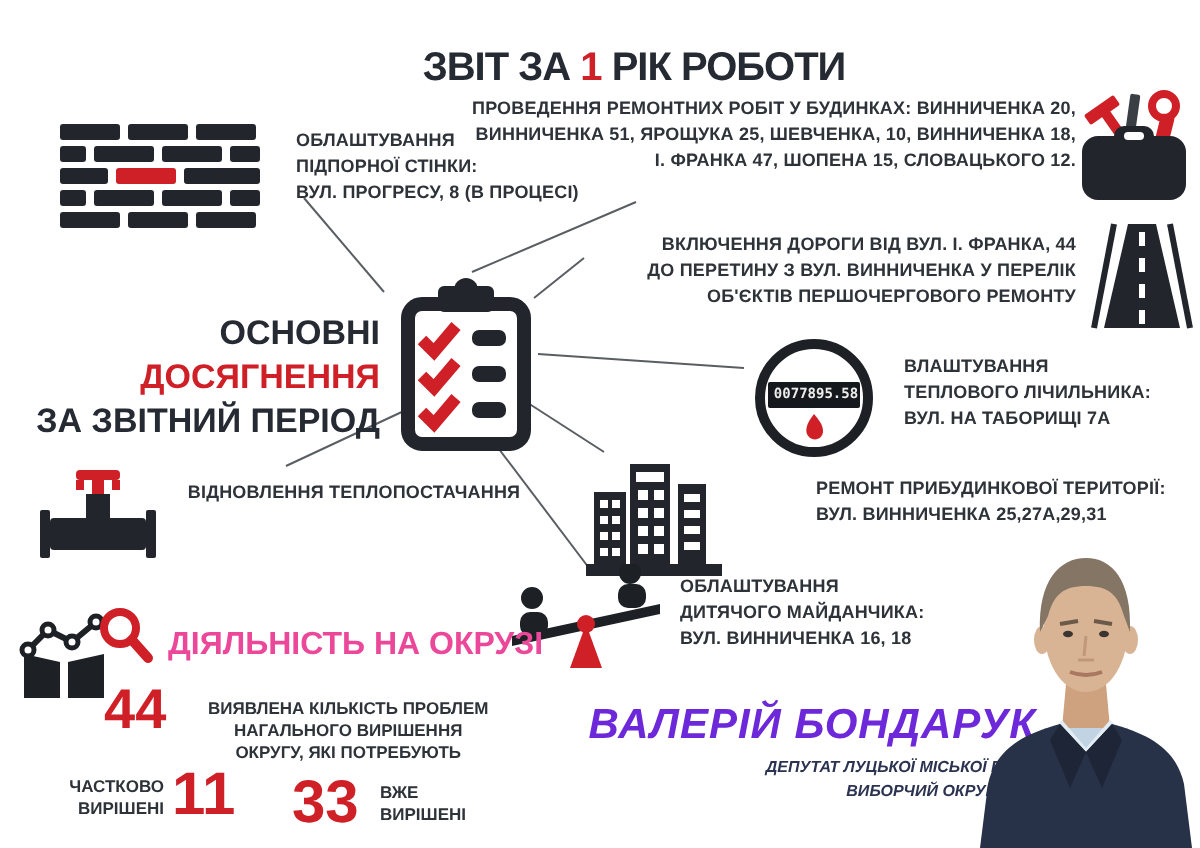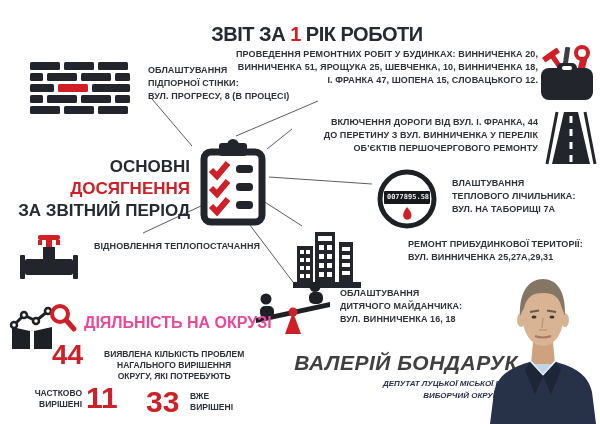--- a/index.html
+++ b/index.html
@@ -12,21 +12,21 @@
     position:absolute;top:6px;left:0;width:600px;text-align:center;
     font-size:20px;font-weight:800;color:#262b33;letter-spacing:-0.5px;margin:17px;
   }
   .red{color:#cf2027;}
   .t9{font-size:9px;font-weight:bold;color:#2e3339;line-height:13px;letter-spacing:0.1px;}
   .t9 div{white-space:nowrap;}
   .heading{font-size:17px;font-weight:800;color:#262b33;line-height:22px;text-align:right;}
   .district-heading{font-size:16px;font-weight:800;color:#ec4899;}
   .bignum{font-weight:800;color:#cf2027;line-height:1;}
   .t85{font-size:8.5px;font-weight:bold;color:#2e3339;line-height:11px;}
-  .name{font-size:21px;font-weight:800;font-style:italic;color:#404040;letter-spacing:0.5px;text-align:right;white-space:nowrap;}
+  .name{font-size:21px;font-weight:800;font-style:italic;color:#6d28d9;letter-spacing:0.5px;text-align:right;white-space:nowrap;}
   .subtitle{font-size:8px;font-weight:bold;font-style:italic;color:#2b3350;line-height:12px;text-align:right;margin-top:3px;}
   .meter-digits{
     position:absolute;left:9px;top:25px;width:46px;text-align:center;
     font-family:"DejaVu Sans Mono",monospace;font-size:7px;font-weight:bold;color:#ededed;letter-spacing:0;
   }
   svg{display:block;}
 </style>
 </head>
 <body>
 

